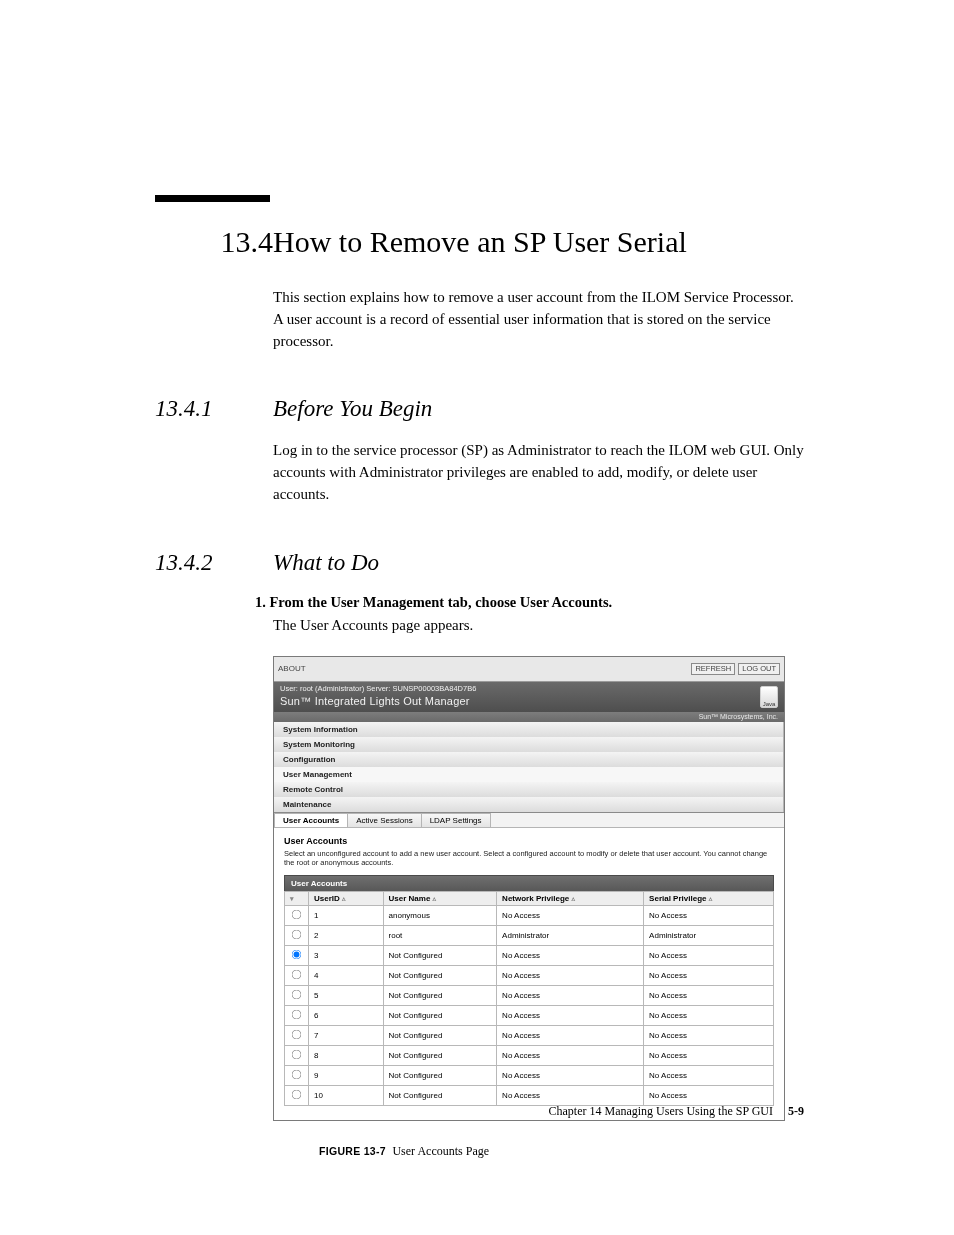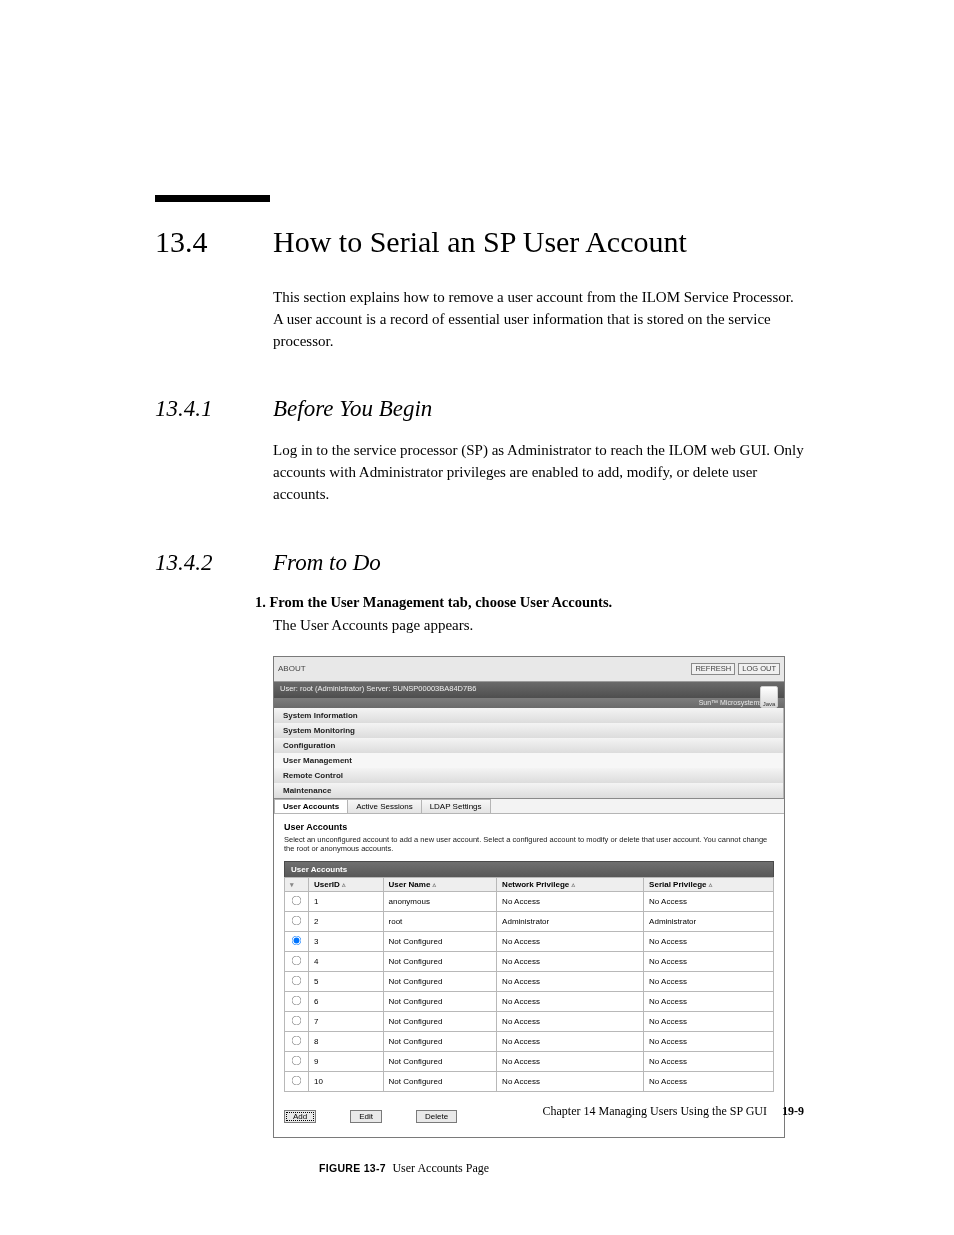--- a/index.html
+++ b/index.html
@@ -22,20 +22,21 @@
     top: 195px;
     width: 115px;
     height: 7px;
     background: #000;
   }
   .h1-row {
     display: flex;
     align-items: baseline;
     margin-top: 35px;
     margin-bottom: 28px;
+    text-align: right;
   }
   .h1-num {
     width: 118px;
     font-size: 30px;
     font-weight: 400;
     flex: 0 0 118px;
   }
   .h1-title {
     font-size: 30px;
     font-weight: 400;
@@ -254,49 +255,50 @@
   .footer .pg { font-weight: bold; }
 </style>
 </head>
 <body>
 
 <div class="page">
   <div class="rule"></div>
 
   <div class="h1-row">
     <div class="h1-num">13.4</div>
-    <div class="h1-title">How to Serial an SP User Account</div>
+    <div class="h1-title">How to Remove an SP User Serial</div>
   </div>
   <div class="body-block">This section explains how to remove a user account from the ILOM Service Processor. A user account is a record of essential user information that is stored on the service processor.</div>
 
   <div class="h2-row">
     <div class="h2-num">13.4.1</div>
     <div class="h2-title">Before You Begin</div>
   </div>
   <div class="body-block">Log in to the service processor (SP) as Administrator to reach the ILOM web GUI. Only accounts with Administrator privileges are enabled to add, modify, or delete user accounts.</div>
 
   <div class="h2-row">
     <div class="h2-num">13.4.2</div>
-    <div class="h2-title">From to Do</div>
+    <div class="h2-title">What to Do</div>
   </div>
 
   <div class="step-line">
     <span class="step-bold">1. From the User Management tab, choose User Accounts.</span>
   </div>
   <div class="step-after">The User Accounts page appears.</div>
 
   <div class="shot">
     <div class="topbar">
       <span>ABOUT</span>
       <span class="spacer"></span>
       <span class="btn">REFRESH</span>
       <span class="btn">LOG OUT</span>
     </div>
     <div class="banner">
       <div class="userline">User: root (Administrator)   Server: SUNSP00003BA84D7B6</div>
+      <div class="title">Sun™ Integrated Lights Out Manager</div>
       <div class="java">
           <span>Java</span>
         </div>
     </div>
     <div class="stripe">Sun™ Microsystems, Inc.</div>
 
     <div class="tabs" id="main-tabs">
         <div class="tab">System Information</div>
         <div class="tab">System Monitoring</div>
         <div class="tab">Configuration</div>
@@ -392,31 +394,26 @@
             <tr>
               <td class="radio-cell"><input type="radio" name="acct" style=""></td>
               <td>10</td>
               <td>Not Configured</td>
               <td>No Access</td>
               <td>No Access</td>
             </tr>
           </tbody>
       </table>
 
-      <div class="btn-row">
-        <button class="primary">Add</button>
-        <button>Edit</button>
-        <button>Delete</button>
-      </div>
     </div>
   </div>
 
   <div class="fig-caption">
     <span class="figlabel">FIGURE 13-7</span>
     &nbsp;<span class="figtext">User Accounts Page</span>
   </div>
 
   <div class="footer">
     <span>Chapter 14   Managing Users Using the SP GUI</span>
     &nbsp;&nbsp;&nbsp;
-    <span class="pg">19-9</span>
+    <span class="pg">5-9</span>
   </div>
 </div>
 
 </body></html>

